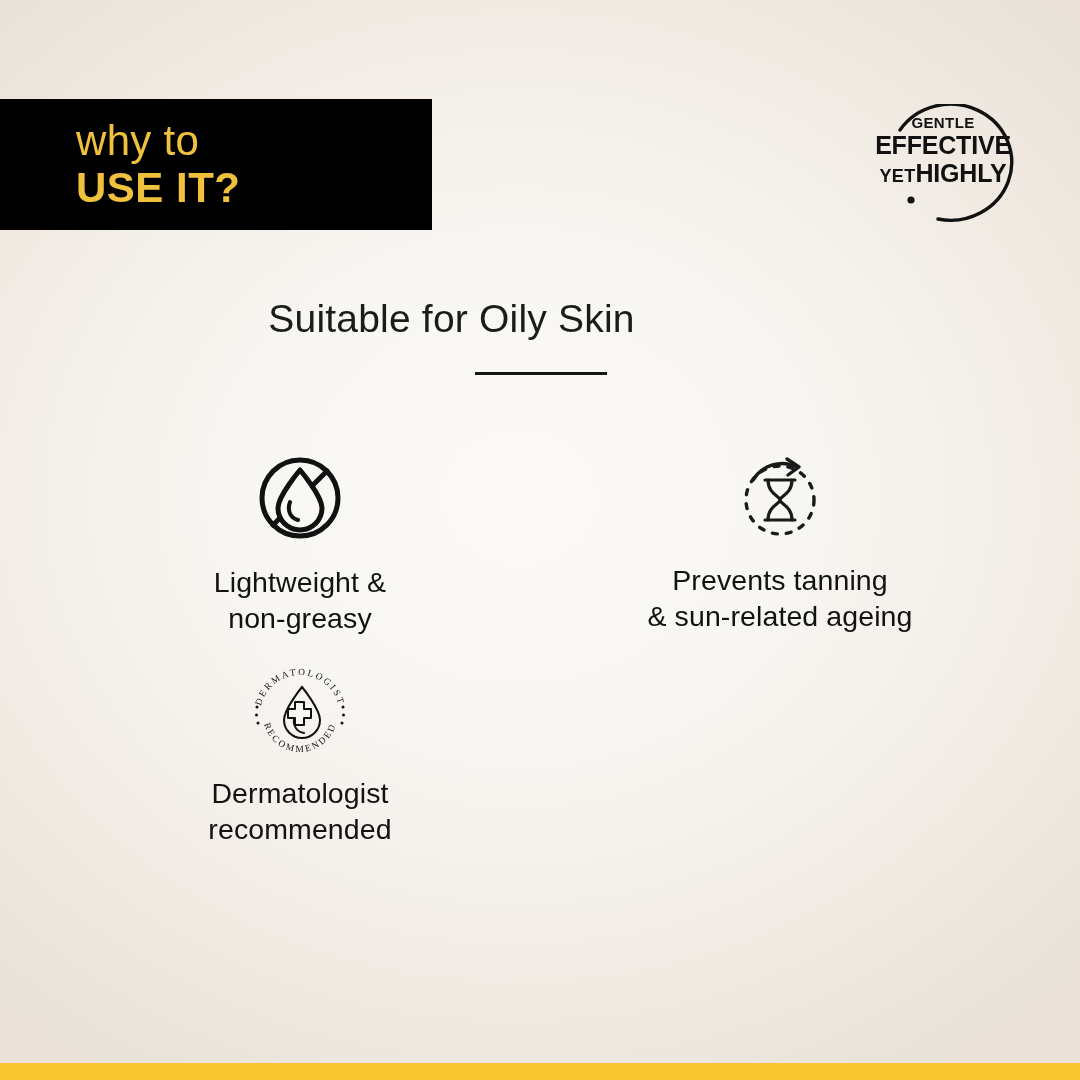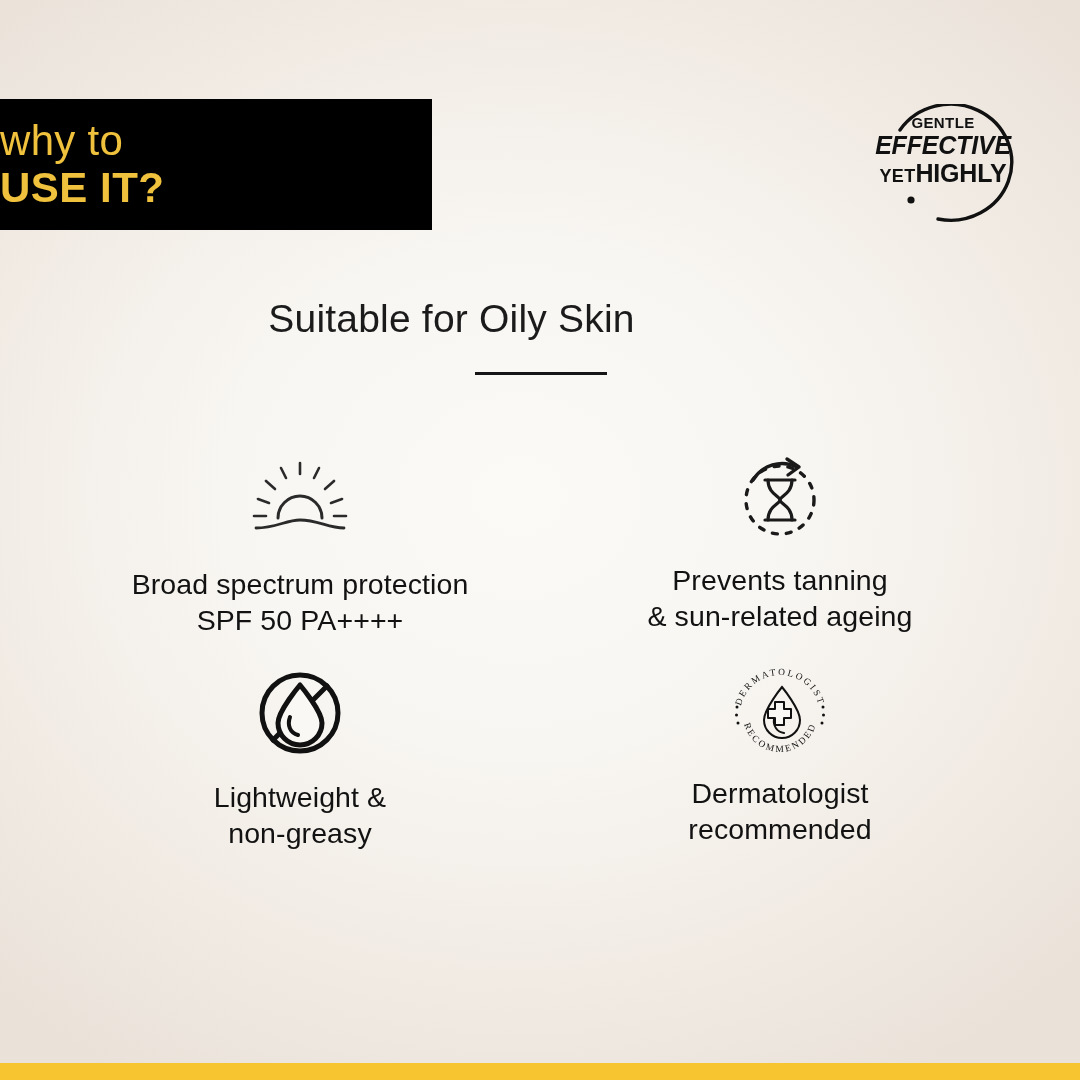--- a/index.html
+++ b/index.html
@@ -28,20 +28,21 @@
     position: absolute;
     left: 0;
     top: 99px;
     width: 432px;
     height: 131px;
     background: #000000;
     display: flex;
     flex-direction: column;
     justify-content: center;
     box-sizing: border-box;
+    padding-left: 76px;
   }
   .headline-line1 {
     color: #f0c13c;
     font-size: 42px;
     line-height: 46px;
     font-weight: 400;
     letter-spacing: 0.3px;
   }
   .headline-line2 {
     color: #f0c13c;
@@ -72,21 +73,20 @@
     font-size: 15px;
     font-weight: 700;
     letter-spacing: 0.4px;
     line-height: 17px;
   }
   .seal-l2 {
     font-size: 25px;
     font-weight: 700;
     letter-spacing: -0.2px;
     line-height: 28px;
-    font-style: italic;
   }
   .seal-l3 {
     font-size: 25px;
     font-weight: 700;
     letter-spacing: -0.2px;
     line-height: 28px;
   }
   .seal-l3 .small {
     font-size: 18px;
     letter-spacing: 0.3px;
@@ -188,71 +188,50 @@
       <div class="seal-l2">EFFECTIVE</div>
       <div class="seal-l3"><span class="small">YET</span><span>HIGHLY</span></div>
     </div>
   </div>
 
   <div class="section-title">Suitable for Oily Skin</div>
   <div class="title-rule"></div>
 
   <div class="features">
 
-    <div class="feature f1">
+
+    <div class="feature f3">
       <div class="feature-icon">
-        <svg width="104" height="80" viewBox="0 0 104 80" aria-hidden="true">
-          <g fill="none" stroke="#2a2a2a" stroke-width="2.6" stroke-linecap="round">
-            <path d="M30 60 A22 22 0 0 1 74 60" stroke-width="3"></path>
-            <line x1="52" y1="16" x2="52" y2="5"></line>
-            <line x1="38" y1="20" x2="33" y2="10"></line>
-            <line x1="66" y1="20" x2="71" y2="10"></line>
-            <line x1="27" y1="31" x2="18" y2="23"></line>
-            <line x1="77" y1="31" x2="86" y2="23"></line>
-            <line x1="21" y1="45" x2="10" y2="41"></line>
-            <line x1="83" y1="45" x2="94" y2="41"></line>
-            <line x1="18" y1="58" x2="6" y2="58"></line>
-            <line x1="86" y1="58" x2="98" y2="58"></line>
-            <path d="M8 70 C 28 70, 38 62, 52 62 C 70 62, 80 70, 96 70" stroke-width="2.8"></path>
-          </g>
+        <svg width="92" height="92" viewBox="0 0 92 92" aria-hidden="true">
+          <circle cx="46" cy="46" r="38" fill="none" stroke="#111" stroke-width="5"></circle>
+          <line x1="19" y1="73" x2="73" y2="19" stroke="#111" stroke-width="5" stroke-linecap="round"></line>
+          <path d="M46 18 C46 18, 24 44, 24 56 A22 22 0 0 0 68 56 C68 44, 46 18, 46 18 Z" fill="#faf8f4" stroke="#111" stroke-width="5" stroke-linejoin="round"></path>
+          <path d="M36 50 C33 58, 36 66, 44 68" fill="none" stroke="#111" stroke-width="4" stroke-linecap="round"></path>
         </svg>
       </div>
-      <div class="feature-label">Broad spectrum protection
-SPF 50 PA++++</div>
+      <div class="feature-label">Lightweight &amp;
+non-greasy</div>
     </div>
 
     <div class="feature f2">
       <div class="feature-icon">
         <svg width="92" height="92" viewBox="0 0 92 92" aria-hidden="true">
           <circle cx="46" cy="48" r="34" fill="none" stroke="#1a1a1a" stroke-width="3.4" stroke-linecap="round" stroke-dasharray="5 9"></circle>
           <path d="M19 28 A34 34 0 0 1 63 15" fill="none" stroke="#1a1a1a" stroke-width="3.4" stroke-linecap="round"></path>
           <path d="M53 7 L65 15 L54 23" fill="none" stroke="#1a1a1a" stroke-width="3.4" stroke-linecap="round" stroke-linejoin="round"></path>
           <g fill="none" stroke="#1a1a1a" stroke-width="3.2" stroke-linejoin="round" stroke-linecap="round">
             <line x1="31" y1="28" x2="61" y2="28"></line>
             <line x1="31" y1="68" x2="61" y2="68"></line>
             <path d="M34 28 C34 42, 46 44, 46 48 C46 52, 34 54, 34 68"></path>
             <path d="M58 28 C58 42, 46 44, 46 48 C46 52, 58 54, 58 68"></path>
           </g>
         </svg>
       </div>
       <div class="feature-label">Prevents tanning
 &amp; sun-related ageing</div>
-    </div>
-
-    <div class="feature f3">
-      <div class="feature-icon">
-        <svg width="92" height="92" viewBox="0 0 92 92" aria-hidden="true">
-          <circle cx="46" cy="46" r="38" fill="none" stroke="#111" stroke-width="5"></circle>
-          <line x1="19" y1="73" x2="73" y2="19" stroke="#111" stroke-width="5" stroke-linecap="round"></line>
-          <path d="M46 18 C46 18, 24 44, 24 56 A22 22 0 0 0 68 56 C68 44, 46 18, 46 18 Z" fill="#faf8f4" stroke="#111" stroke-width="5" stroke-linejoin="round"></path>
-          <path d="M36 50 C33 58, 36 66, 44 68" fill="none" stroke="#111" stroke-width="4" stroke-linecap="round"></path>
-        </svg>
-      </div>
-      <div class="feature-label">Lightweight &amp;
-non-greasy</div>
     </div>
 
     <div class="feature f4">
       <div class="feature-icon">
         <svg width="112" height="112" viewBox="0 0 112 112" aria-hidden="true">
           <defs>
             <path id="arcTop" d="M 16 58 A 40 40 0 0 1 96 58" fill="none"></path>
             <path id="arcBottom" d="M 19 58 A 37 37 0 0 0 93 58" fill="none"></path>
           </defs>
           <text class="derm-ring-text">

